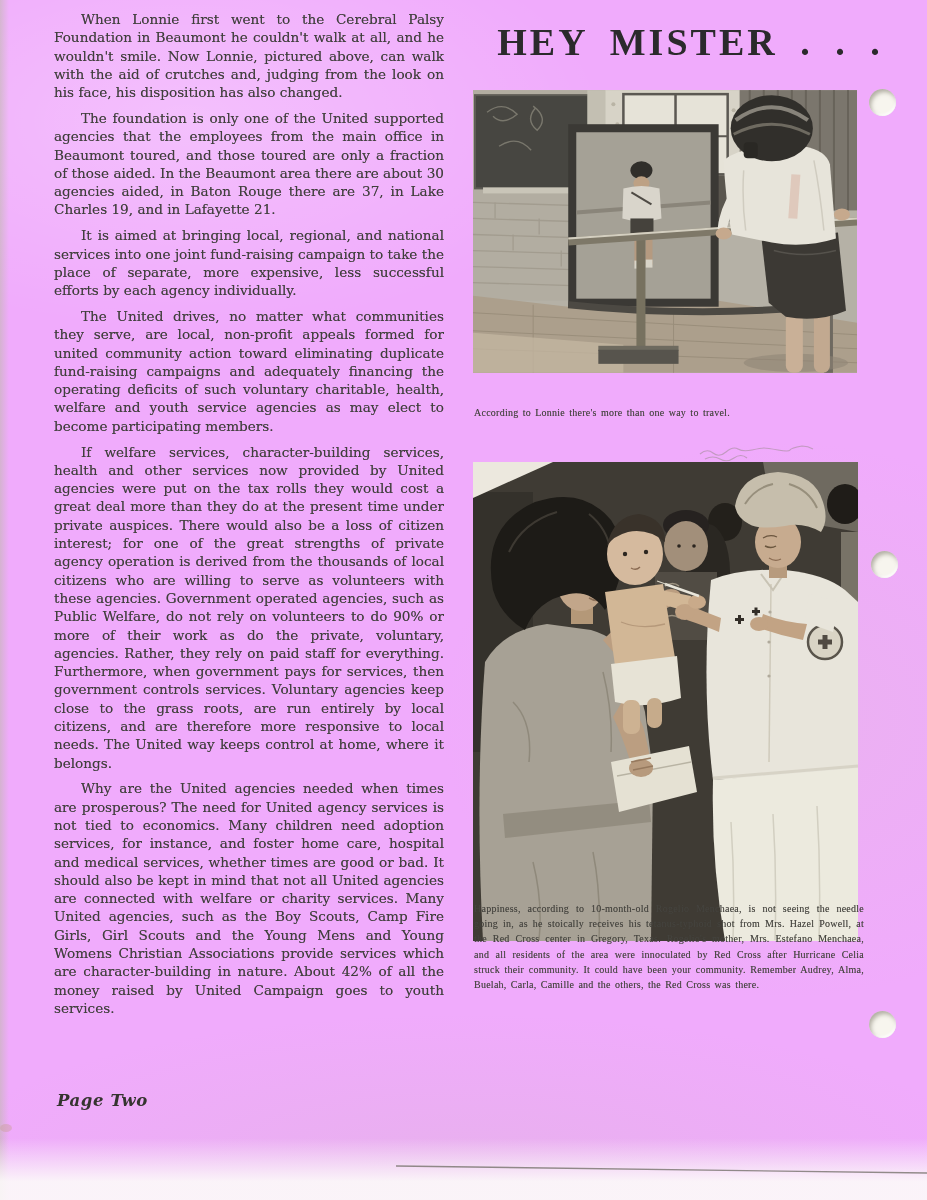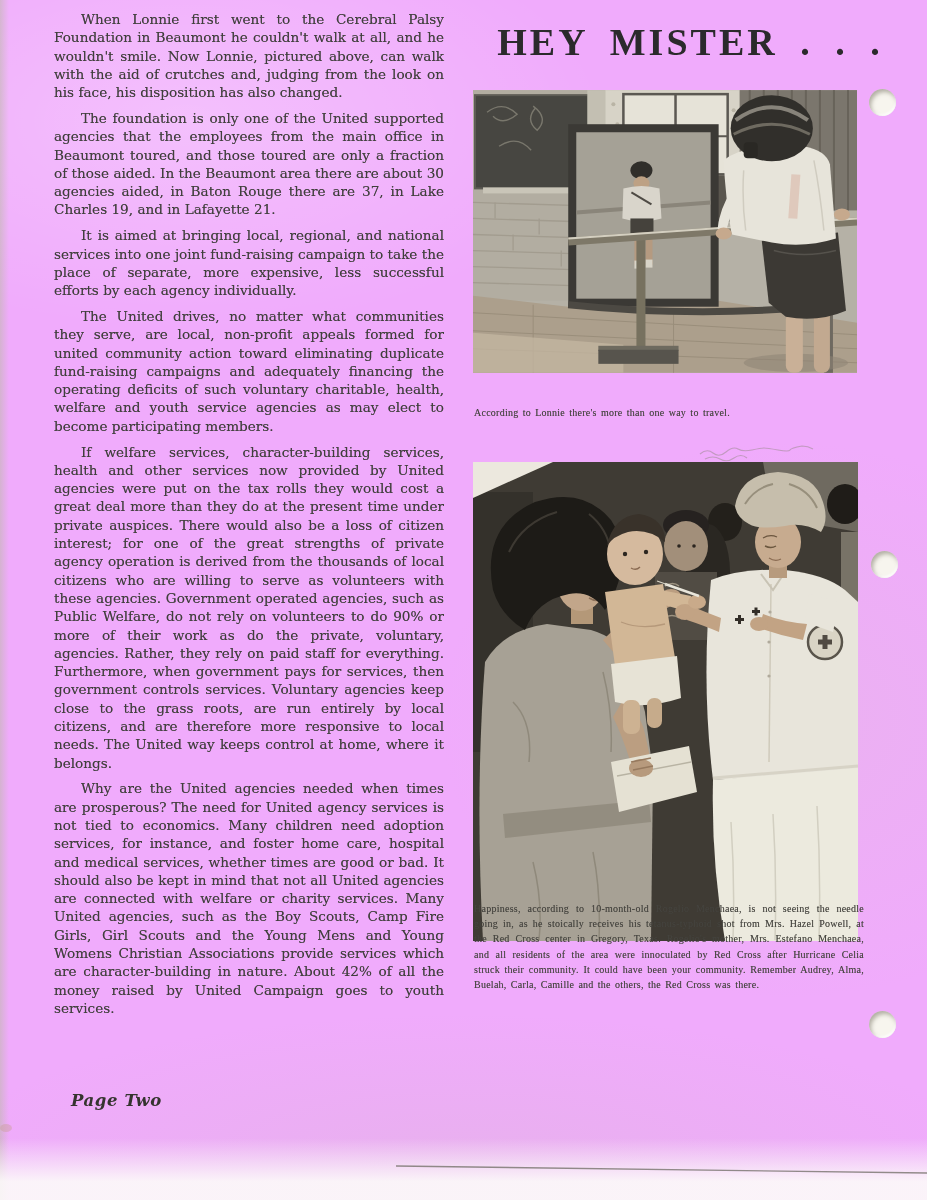--- a/index.html
+++ b/index.html
@@ -18,21 +18,21 @@
   }
   .left-col { position:absolute; left:54px; top:10px; width:390px; }
   .body-par {
     font-size:13.6px; line-height:18.3px; color:#403f3c;
     text-align:justify; text-indent:27px; margin:0 0 7.5px 0;
     text-shadow:0 0 .3px rgba(60,58,54,.55);
   }
   .page-number {
     position:absolute; left:57px; top:1091px;
     font-style:italic; font-weight:bold; font-size:16.5px;
-    letter-spacing:.6px; color:#35342f;margin-left:14px;
+    letter-spacing:.6px; color:#35342f;
   }
   .headline {
     position:absolute; left:474px; top:20px; width:432px;
     text-align:center; font-family:"Liberation Serif", serif;
     font-weight:700; font-size:38px; letter-spacing:3px; word-spacing:10px;
     color:#2b2a2c; white-space:nowrap;
   }
   .photo { position:absolute; display:block; }
   .photo svg { display:block; }
   #photo1 { left:473px; top:90px; width:384px; height:283px; }

